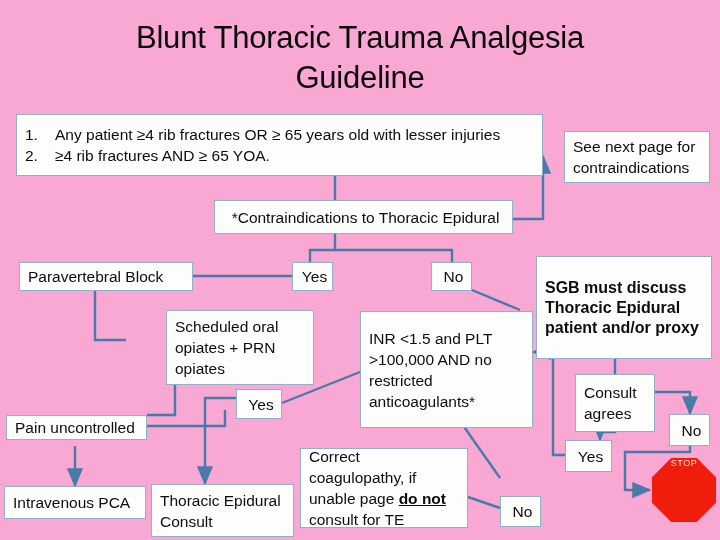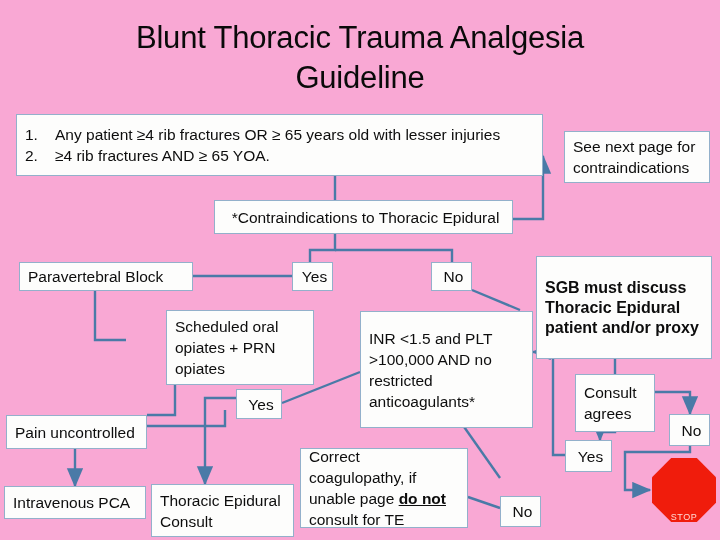--- a/index.html
+++ b/index.html
@@ -53,21 +53,21 @@
   .listnum { width: 30px; flex: none; }
   .stop {
     position: absolute;
     z-index: 2;
     width: 64px;
     height: 64px;
     background: #f01c0c;
     -webkit-clip-path: polygon(30% 0, 70% 0, 100% 30%, 100% 70%, 70% 100%, 30% 100%, 0 70%, 0 30%);
     clip-path: polygon(30% 0, 70% 0, 100% 30%, 100% 70%, 70% 100%, 30% 100%, 0 70%, 0 30%);
     display: flex;
-    align-items: flex-end;
+    align-items: flex-start;
     justify-content: center;
   }
   .stop span {
     font-size: 9px;
     color: #ffd9d4;
     letter-spacing: 0.5px;
   }
   u.dn { font-weight: bold; text-decoration: underline; }
 </style>
 </head>
@@ -194,21 +194,21 @@
   </div>
 
   <div class="node center" style="left:236px; top:389px; width:46px; height:30px;">
     <div>Yes</div>
   </div>
 
   <div class="node center" style="left:500px; top:496px; width:41px; height:31px;">
     <div>No</div>
   </div>
 
-  <div class="node" style="left:6px; top:415px; width:141px; height:34px;">
+  <div class="node" style="left:6px; top:415px; width:141px; height:25px;">
     <div>Pain uncontrolled</div>
   </div>
 
   <div class="node" style="left:4px; top:486px; width:142px; height:33px;">
     <div>Intravenous PCA</div>
   </div>
 
   <div class="node" style="left:151px; top:484px; width:143px; height:53px;">
     <div>Thoracic Epidural</div>
     <div>Consult</div>

